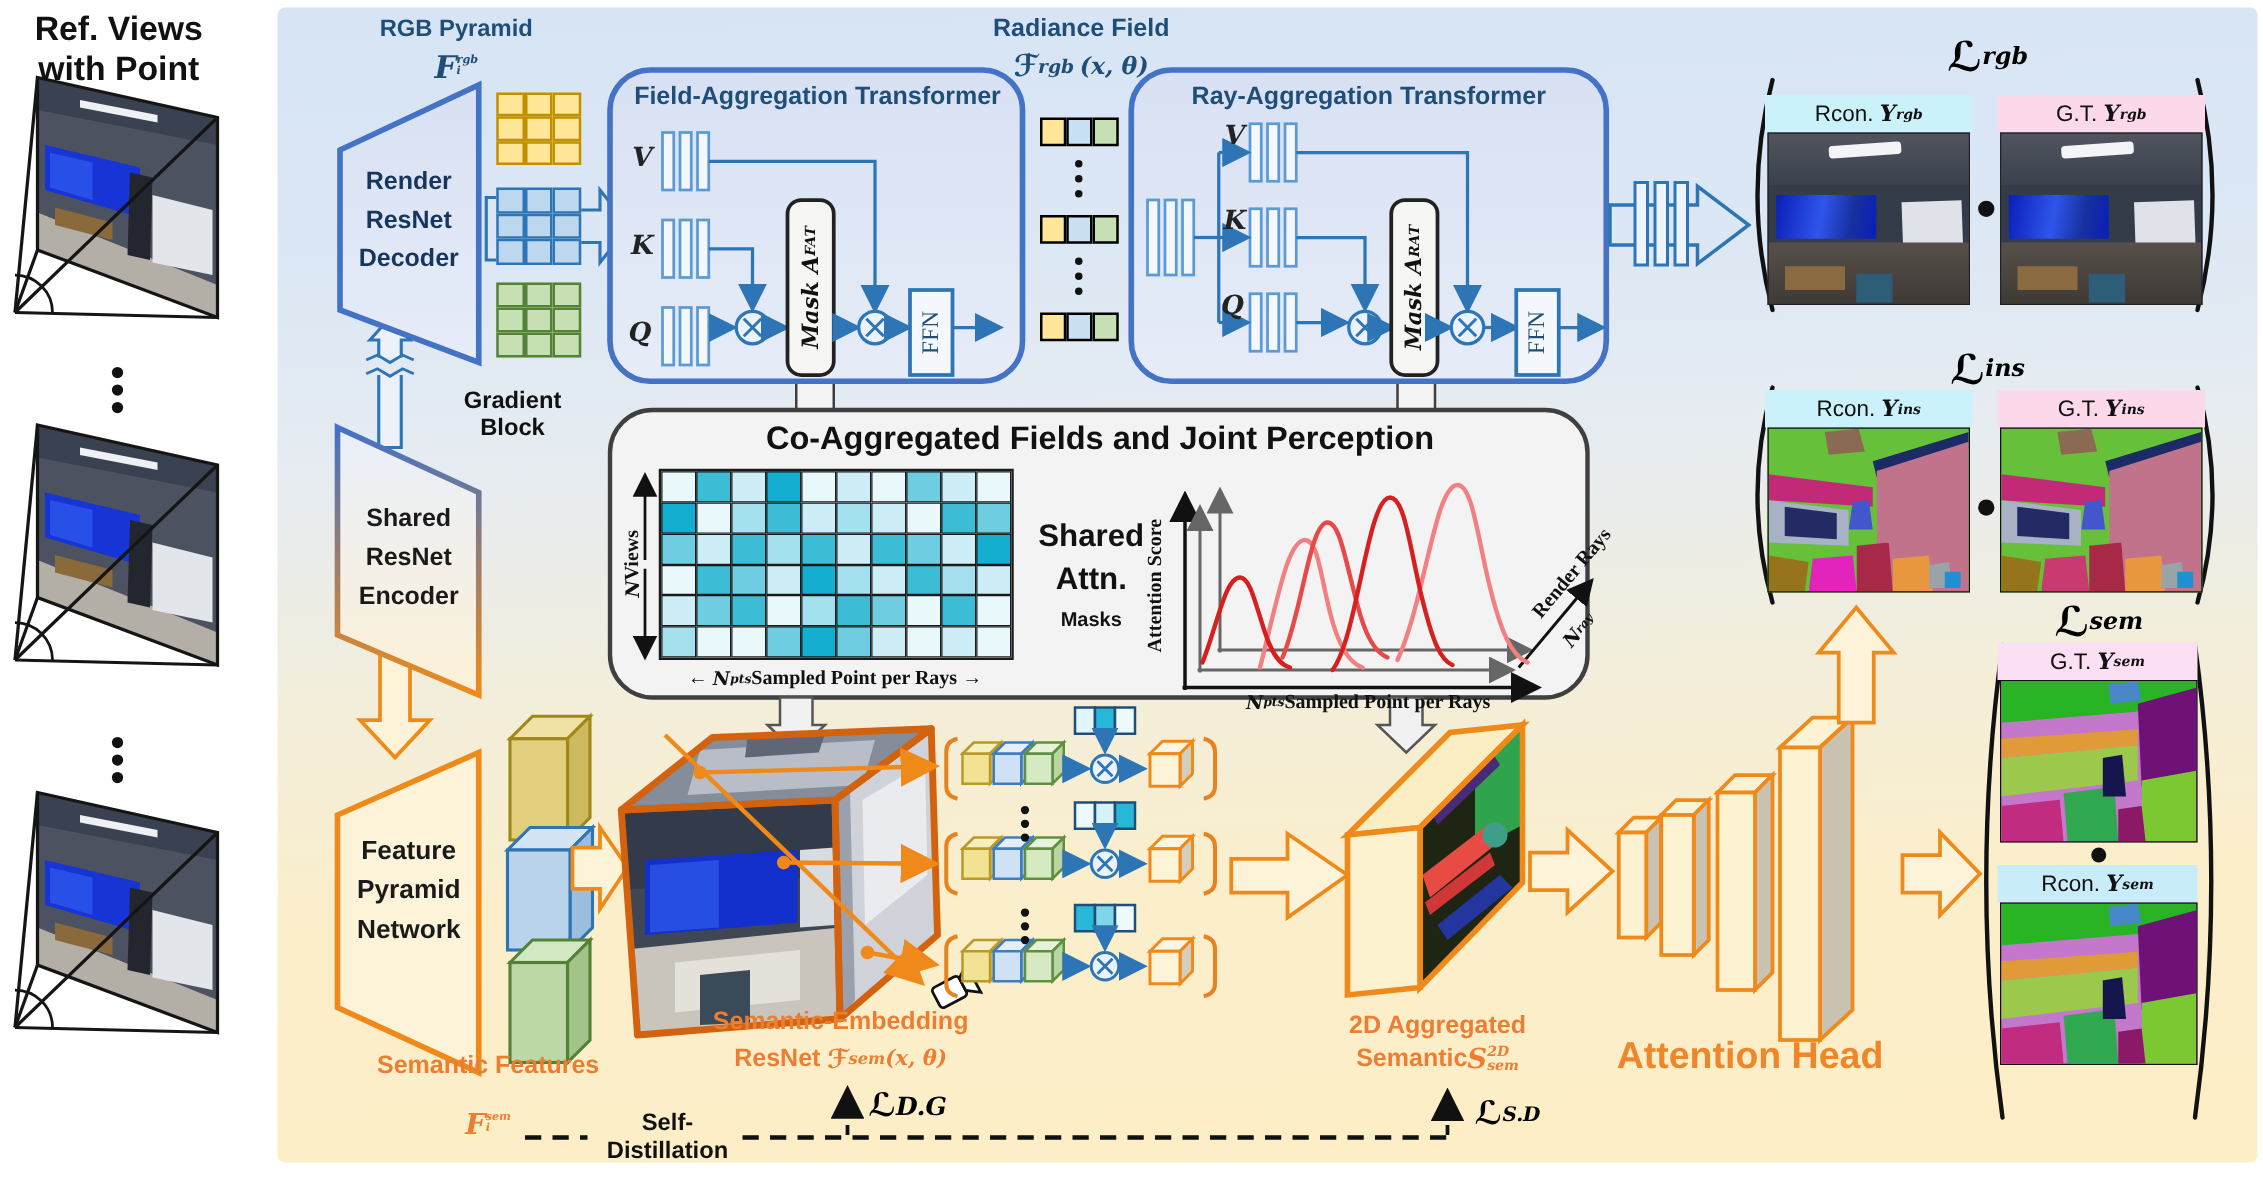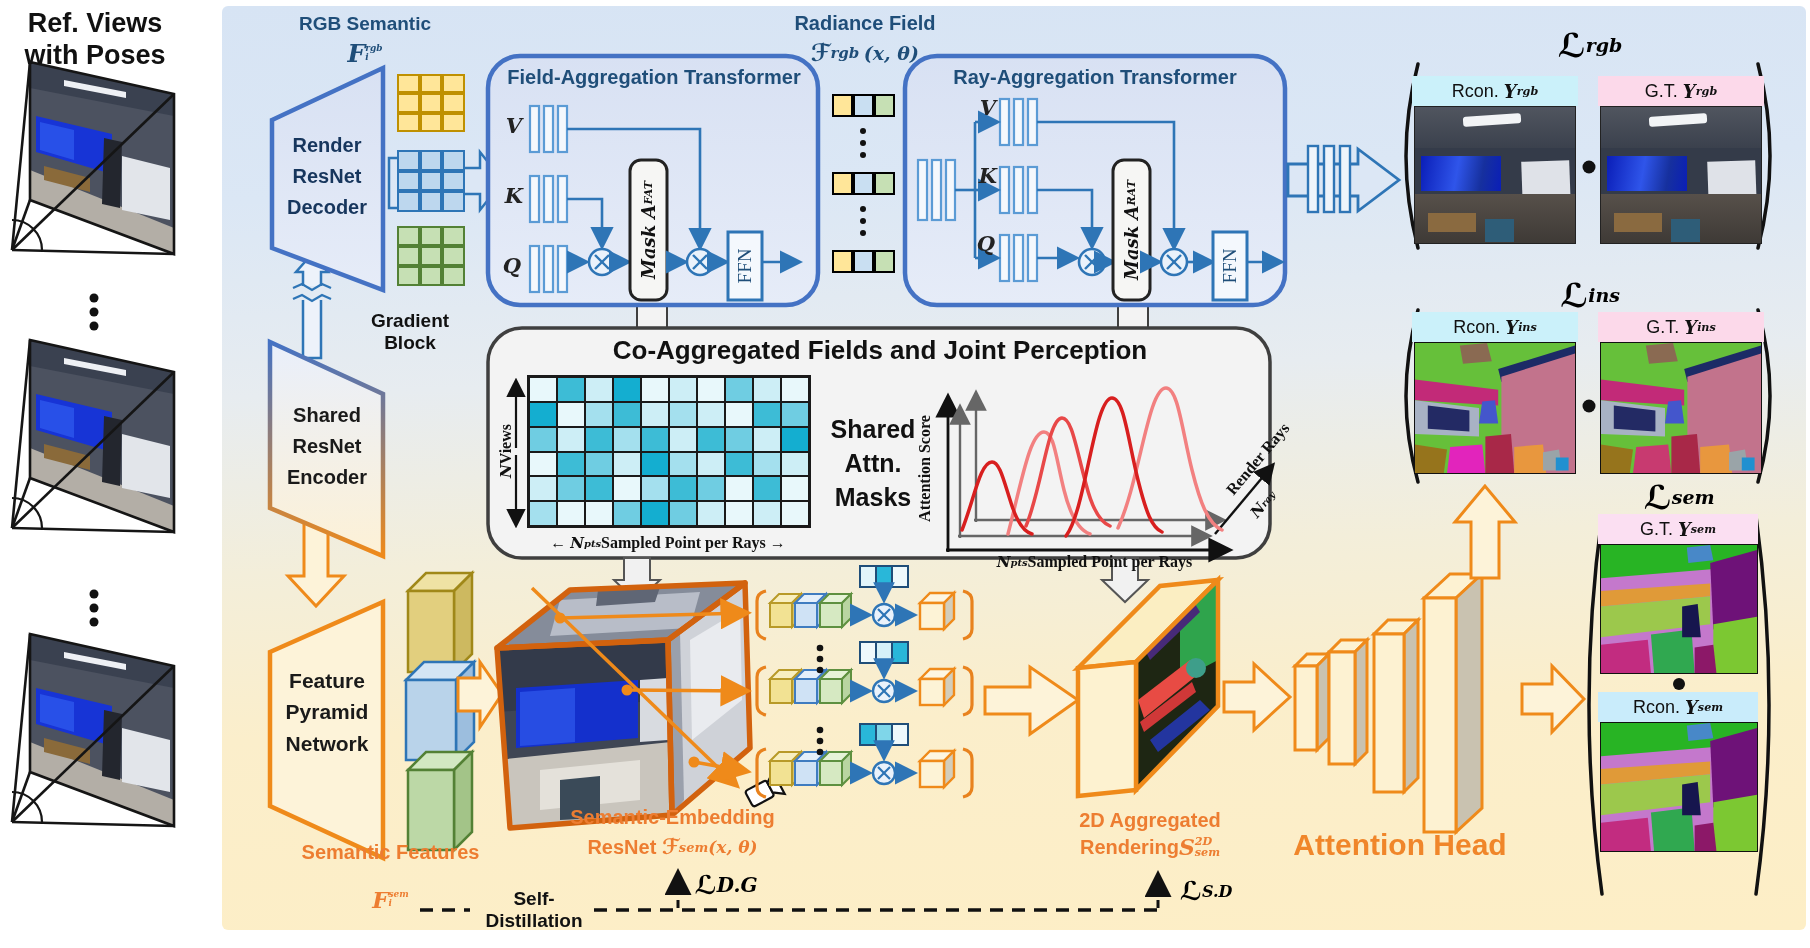--- a/index.html
+++ b/index.html
@@ -460,23 +460,23 @@
 
 <g stroke="#111" fill="none">
   <path d="M420,910 H470" stroke-width="3.5" stroke-dasharray="13 9"></path>
   <path d="M594,910 H1158" stroke-width="3.5" stroke-dasharray="13 9"></path>
   <line x1="678" y1="908" x2="678" y2="874" stroke-width="3" stroke-dasharray="8 6" marker-end="url(#ak)"></line>
   <line x1="1158" y1="908" x2="1158" y2="876" stroke-width="3" stroke-dasharray="8 6" marker-end="url(#ak)"></line>
 </g>
 </svg>
 
 <div class="abs ctr b blk" style="left:5px;top:8px;width:180px;height:30px;font-size:27px">Ref. Views</div>
-<div class="abs ctr b blk" style="left:5px;top:40px;width:180px;height:30px;font-size:27px">with Poses</div>
-
-<div class="abs ctr b navy" style="left:290px;top:12px;width:150px;height:24px;font-size:19px">RGB Semantic</div>
+<div class="abs ctr b blk" style="left:5px;top:40px;width:180px;height:30px;font-size:27px">with Point</div>
+
+<div class="abs ctr b navy" style="left:290px;top:12px;width:150px;height:24px;font-size:19px">RGB Pyramid</div>
 <div class="abs ctr navy" style="left:290px;top:36px;width:150px;height:34px">
   <span class="math" style="font-size:25px">F</span>
     <span class="ss math">
       <span>rgb</span>
       <span>i</span>
     </span>
 </div>
 
 <div class="abs fgrid gy" style="left:397px;top:74px;width:68px;height:58px">
     <div></div>
@@ -635,21 +635,21 @@
   </div>
 <div class="abs vtext ctr" style="left:496px;top:524px;width:146px;height:20px;font-size:16px;font-family:'Liberation Serif',serif;font-weight:bold;color:#111">
   <span class="math" style="font-size:15px">N</span>
     <span> Views</span>
 </div>
 <div class="abs ctr" style="left:520px;top:531px;width:296px;height:24px;font-size:16px;font-family:'Liberation Serif',serif;font-weight:bold;color:#111">
   <span>←</span>&nbsp;<span class="math" style="font-size:15px">N</span><sub class="math">pts</sub><span> Sampled Point per Rays</span>&nbsp;<span>→</span>
 </div>
 <div class="abs ctr b blk" style="left:812px;top:414px;width:122px;height:30px;font-size:25px">Shared</div>
 <div class="abs ctr b blk" style="left:812px;top:448px;width:122px;height:30px;font-size:25px">Attn.</div>
-<div class="abs ctr b blk" style="left:812px;top:482px;width:122px;height:30px;font-size:25px">Masks</div>
+<div class="abs ctr b blk" style="left:812px;top:482px;width:122px;height:30px;font-size:16px">Masks</div>
 <div class="abs vtext ctr" style="left:915px;top:545px;width:153px;height:20px;font-size:16px;font-family:'Liberation Serif',serif;font-weight:bold;color:#111">Attention Score</div>
 <div class="abs ctr" style="left:962px;top:551px;width:265px;height:22px;font-size:16px;font-family:'Liberation Serif',serif;font-weight:bold;color:#111">
   <span class="math" style="font-size:15px">N</span>
     <sub class="math">pts</sub>
     <span> Sampled Point per Rays</span>
 </div>
 <div class="abs ctr rotd" style="left:1192px;top:448px;width:132px;height:22px;font-size:16px;font-family:'Liberation Serif',serif;font-weight:bold;color:#111">Render Rays</div>
 <div class="abs ctr rotd" style="left:1228px;top:494px;width:70px;height:20px;font-size:15px;color:#111">
   <span class="math">N</span>
     <sub class="math">ray</sub>
@@ -662,21 +662,21 @@
       <span>sem</span>
       <span>i</span>
     </span>
 </div>
 <div class="abs ctr b org" style="left:570px;top:804px;width:205px;height:26px;font-size:20px">Semantic-Embedding</div>
 <div class="abs ctr b org" style="left:570px;top:832px;width:205px;height:30px;font-size:20px">
   <span>ResNet </span>&nbsp;<span class="scr" style="font-size:21px">ℱ</span><sup class="math" style="font-size:13px">sem</sup><span class="math" style="font-size:17px"> (x, θ)</span>
 </div>
 <div class="abs ctr b org" style="left:1070px;top:808px;width:160px;height:24px;font-size:20px">2D Aggregated</div>
 <div class="abs ctr b org" style="left:1070px;top:832px;width:160px;height:30px;font-size:20px">
-  <span>Rendering </span>
+  <span>Semantic </span>
     <span class="math" style="font-size:22px">S</span>
     <span class="ss math">
       <span>2D</span>
       <span>sem</span>
     </span>
 </div>
 <div class="abs ctr b" style="left:1270px;top:826px;width:260px;height:38px;font-size:30px;color:#f0862a">Attention Head</div>
 
 <div class="abs ctr" style="left:1548px;top:22px;width:84px;height:46px">
   <span class="scr" style="font-size:33px">ℒ</span>

